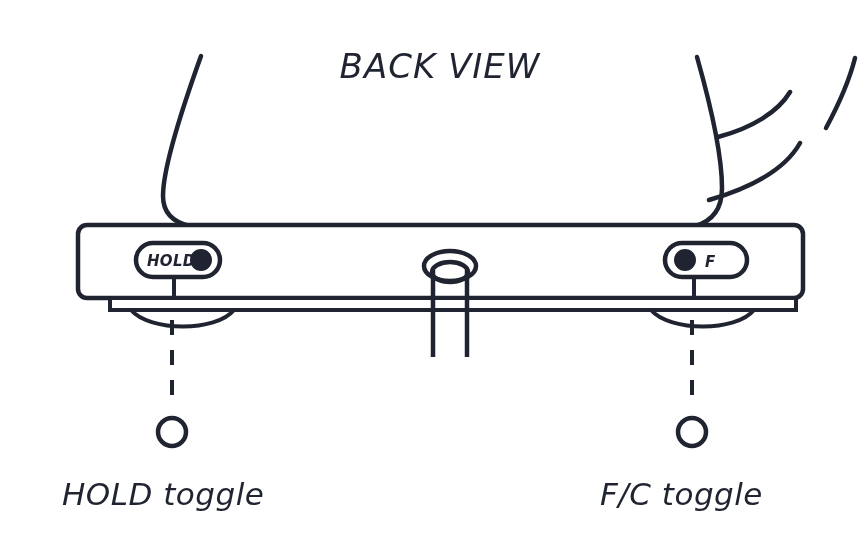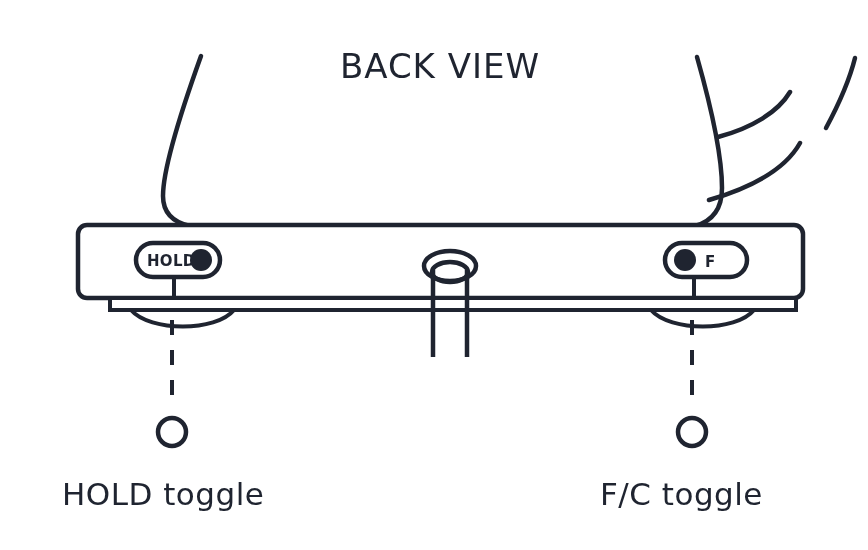--- a/index.html
+++ b/index.html
@@ -11,20 +11,21 @@
     width: 868px;
     height: 550px;
     overflow: hidden;
     font-family: "DejaVu Sans", sans-serif;
   }
   #illustration {
     position: relative;
     width: 868px;
     height: 550px;
     background: #ffffff;
+    font-style: italic;
   }
   #diagram-svg {
     display: block;
     width: 868px;
     height: 550px;
   }
   .body-shell {
     fill: #ffffff;
     stroke: #1f2430;
     stroke-width: 4.5;

